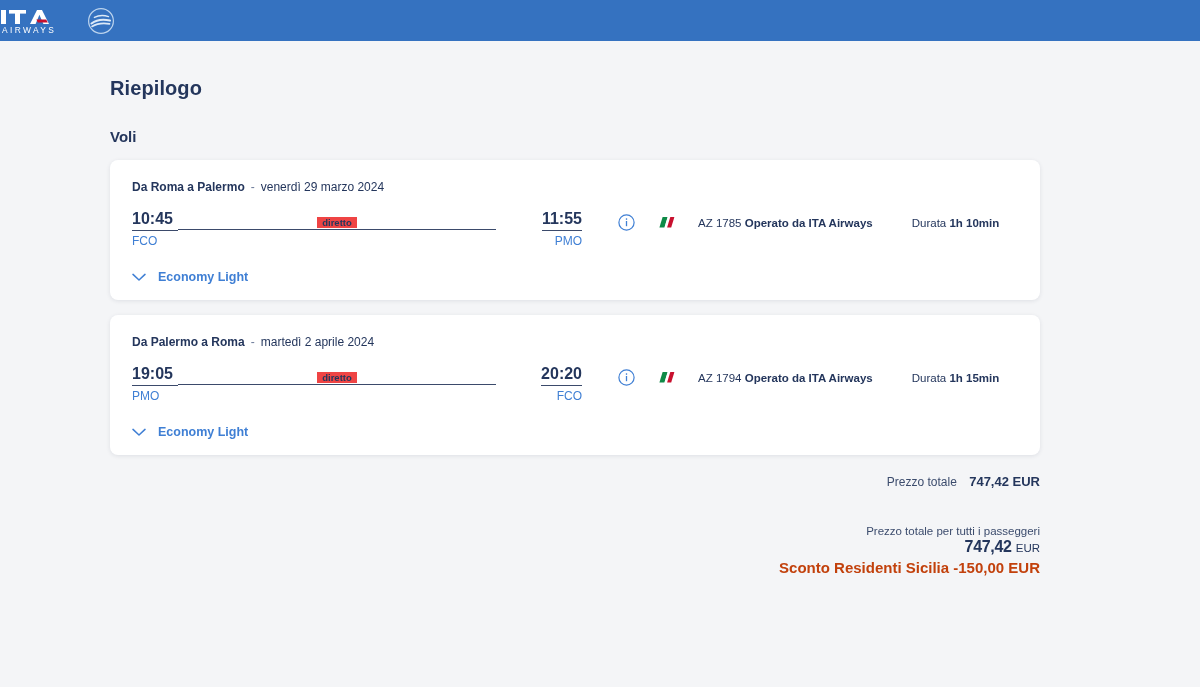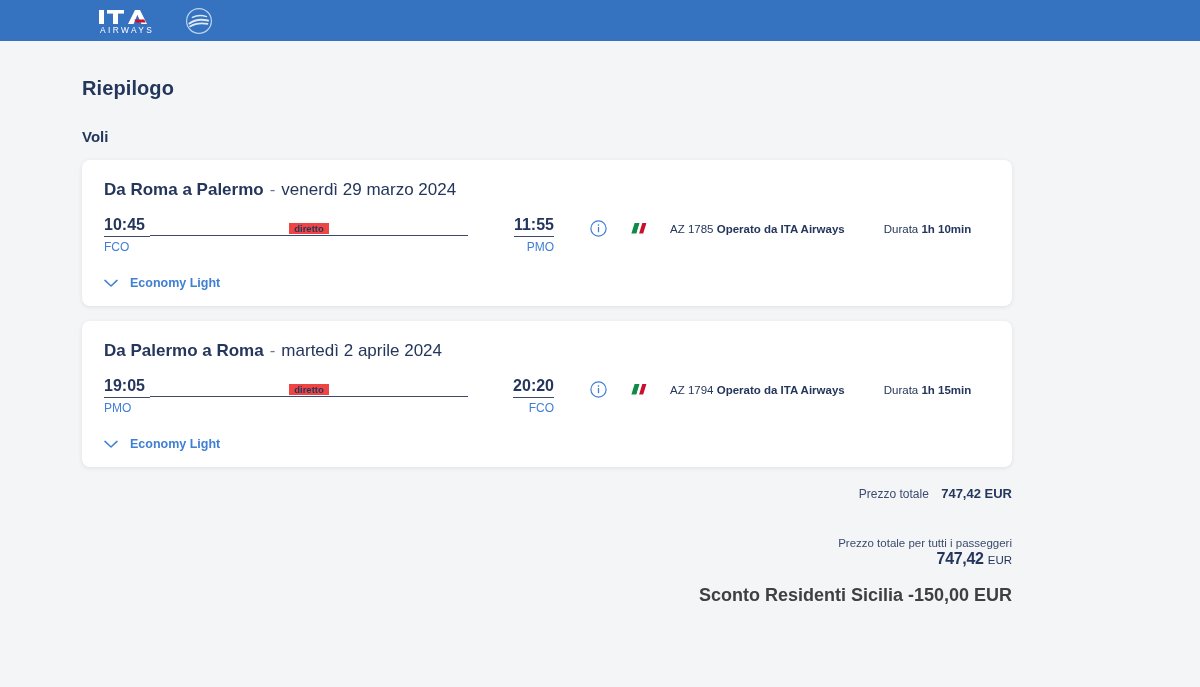--- a/index.html
+++ b/index.html
@@ -14,37 +14,36 @@
     color: #24365c;
     -webkit-font-smoothing: antialiased;
   }
 
   
   .topbar {
     height: 41px;
     background: #3572c0;
     display: flex;
     align-items: center;
-    padding-left: 98px;
   }
   .logo-group {
     display: flex;
     align-items: center;
     gap: 12px;
   }
   .ita-logo {
     display: block;
   }
   .skyteam-logo {
     display: block;
   }
 
   
   .page {
-    padding: 0 82px;
+    padding: 0 110px;
     width: 999px;
   }
   .page-title {
     font-size: 20px;
     font-weight: bold;
     color: #24365c;
     letter-spacing: .1px;
     padding-top: 36px;
   }
 
@@ -100,21 +99,21 @@
   
   .flight-card {
     margin-top: 15px;
     width: 930px;
     background: #fff;
     border-radius: 8px;
     box-shadow: 0 1px 4px rgba(30,40,70,.10);
     padding: 20px 22px 16px 22px;
   }
   .route-head {
-    font-size: 17px;
+    font-size: 12px;
     color: #24365c;
     display: flex;
     align-items: baseline;
     gap: 6px;
   }
   .route-head .route-name { font-weight: bold; }
   .route-head .sep { color: #6b7a99; font-weight: normal; }
   .route-head .route-date { font-weight: normal; color: #24365c; }
 
   .flight-body {
@@ -229,24 +228,24 @@
   .grand-total .big {
     font-size: 16px;
     font-weight: bold;
     letter-spacing: -.3px;
   }
   .grand-total .cur {
     font-size: 11.5px;
     margin-left: 4px;
   }
   .discount {
-    margin-top: 17px;
-    font-size: 18px;
-    font-weight: bold;
-    color: #404040;
+    margin-top: 3px;
+    font-size: 15px;
+    font-weight: bold;
+    color: #c2410c;
   }
 </style>
 </head>
 <body>
 
 <div class="topbar">
   <div class="logo-group">
     <svg class="ita-logo" width="72" height="28" viewBox="0 0 72 28">
       <rect x="1" y="3" width="5" height="14" fill="#ffffff"></rect>
       <rect x="9" y="3" width="17" height="3.6" fill="#ffffff"></rect>

